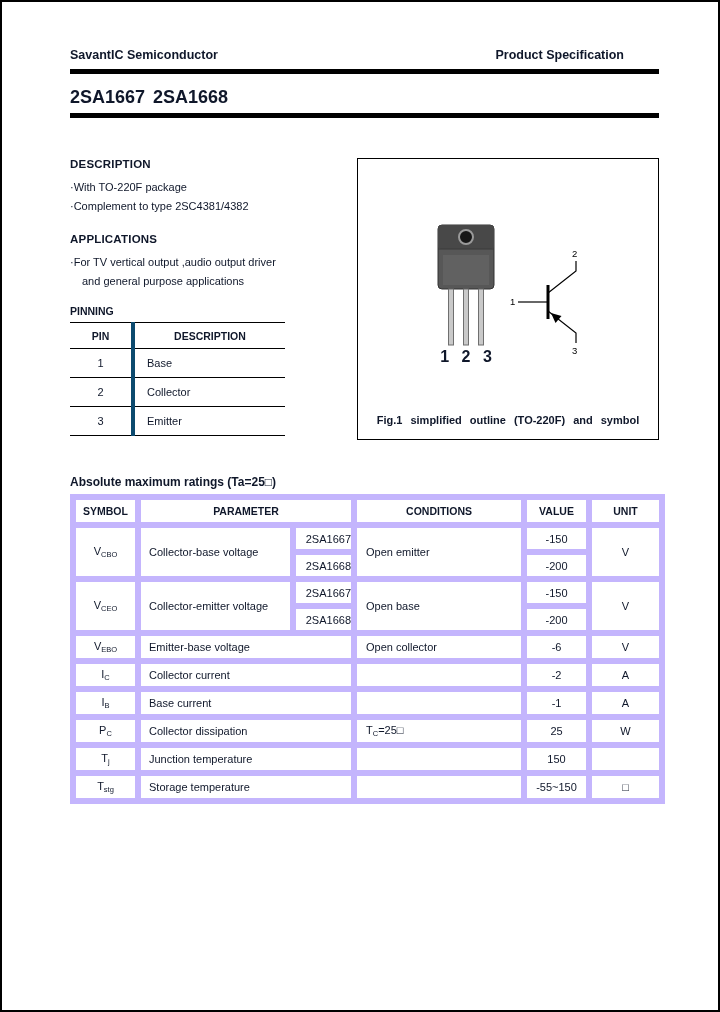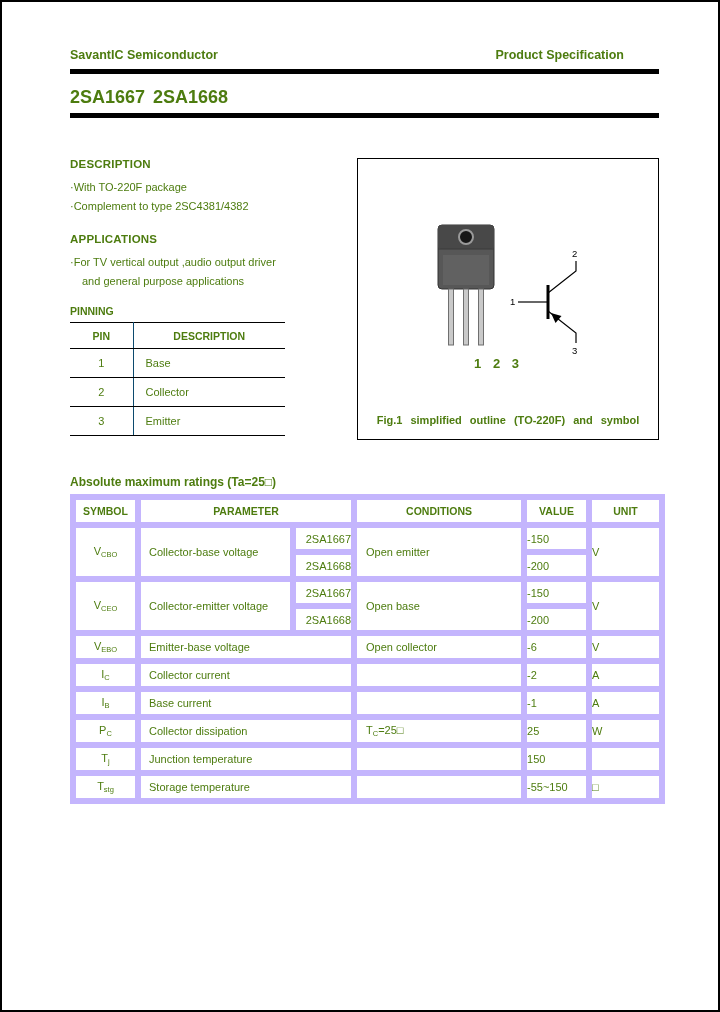--- a/index.html
+++ b/index.html
@@ -1,19 +1,19 @@
 <!DOCTYPE html>
 <html><head>
 <meta charset="utf-8">
 <style>
   * { margin:0; padding:0; box-sizing:border-box; }
   html,body { background:#ffffff; }
   .page {
     position:relative; width:720px; height:1012px; background:#fff;
-    font-family:"Liberation Sans","DejaVu Sans",sans-serif; color:#4d7c0f;
+    font-family:"Liberation Sans","DejaVu Sans",sans-serif; color:#0f172a;
     border:2px solid #000; overflow:hidden;
   }
   
   .topline { position:absolute; left:68px; top:46px; width:589px; display:flex; justify-content:space-between; font-size:12.5px; font-weight:bold; }
   .topline .spec { margin-right:35px; }
   .bar { position:absolute; left:68px; width:589px; height:5px; background:#000; }
   .bar1 { top:67px; }
   .bar2 { top:111px; }
   .titlerow { position:absolute; left:68px; top:85px; width:589px; display:flex; justify-content:space-between; align-items:baseline; }
   .title-left { font-size:15px; font-weight:bold; }
@@ -22,44 +22,44 @@
   .section { position:absolute; left:68px; width:290px; }
   .sec-desc { top:156px; }
   .sec-app  { top:231px; }
   .sec-head { font-size:11.5px; font-weight:bold; margin-bottom:8px; letter-spacing:0.2px; }
   .sec-item { font-size:11px; line-height:19px; }
   .indent { padding-left:12px; }
   
   .pin-label { position:absolute; left:68px; top:303px; font-size:10.5px; font-weight:bold; }
   .pin-table { position:absolute; left:68px; top:320px; width:215px; border-collapse:collapse; font-size:11px; }
   .pin-table th, .pin-table td { border-top:1px solid #000; border-bottom:1px solid #000; }
-  .pin-table th:first-child, .pin-table td:first-child { border-right:1px solid #0c4a6e; }
+  .pin-table th:first-child, .pin-table td:first-child { border-right:4px solid #0c4a6e; }
   .pin-table th { height:26px; font-size:10.5px; font-weight:bold; text-align:center; }
   .pin-table td { height:29px; }
   .pin-col { width:63px; text-align:center; }
   .desc-cell { padding-left:12px; text-align:left; }
   
   .figure { position:absolute; left:355px; top:156px; width:302px; height:282px; border:1px solid #000; }
   .pkg-svg { position:absolute; left:55px; top:60px; }
-  .pins-row { position:absolute; left:55px; top:197px; width:110px; text-align:right; font-size:13px; font-weight:bold; letter-spacing:4px; }
+  .pins-row { position:absolute; left:55px; top:189px; width:110px; text-align:center; font-size:16px; font-weight:bold; letter-spacing:4px; }
   .sym-svg { position:absolute; left:150px; top:88px; }
   .sym-svg text { font-family:"Liberation Sans","DejaVu Sans",sans-serif; font-size:9.5px; }
   .fig-caption { position:absolute; left:0; bottom:13px; width:100%; text-align:center; font-size:11px; font-weight:bold; word-spacing:5px; }
   
   .amr-head { position:absolute; left:68px; top:473px; font-size:12px; font-weight:bold; }
   .amr-table { position:absolute; left:68px; top:492px; width:589px; border-collapse:collapse; table-layout:fixed; font-size:11px; }
   .amr-table th, .amr-table td { border:6px solid #c4b5fd; vertical-align:middle; }
   .amr-table th { height:28px; font-size:10.5px; font-weight:bold; text-align:center; }
   tr.r27 td { height:27px; }
   tr.r28 td { height:28px; }
   .c-sym  { text-align:center; }
   .c-param{ padding-left:8px; text-align:left; }
   .c-model{ padding-left:5px; text-align:right; }
   .c-cond { padding-left:9px; text-align:left; }
-  .c-val, .c-unit { }
+  .c-val, .c-unit { text-align:center; }
   .sub { font-size:7.5px; vertical-align:-2px; }
 </style>
 </head>
 <body>
 
 <div class="page">
 
   <div class="topline">
     <span>SavantIC Semiconductor</span>
     <span class="spec">Product Specification</span>

